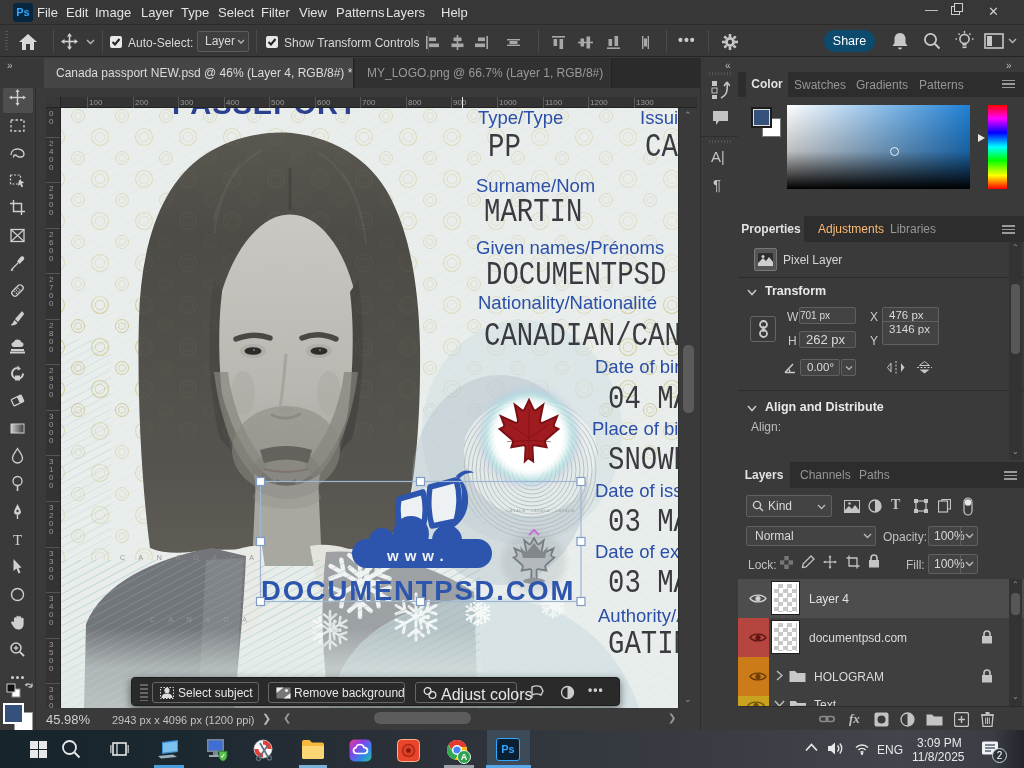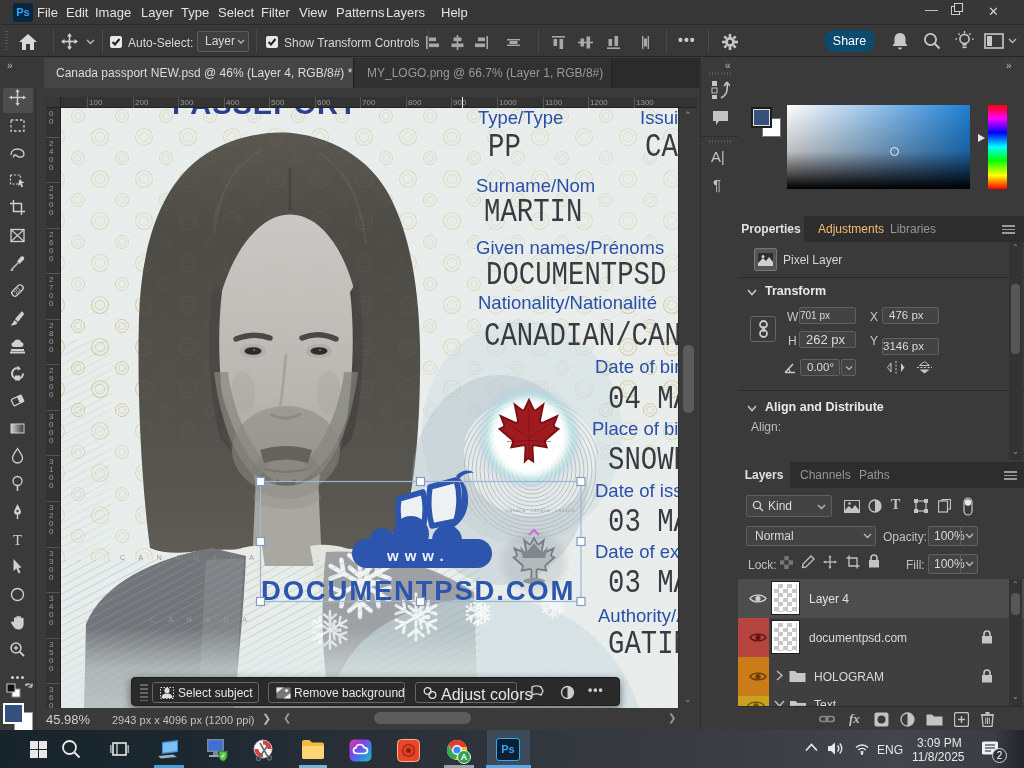--- a/index.html
+++ b/index.html
@@ -755,20 +755,27 @@
 <svg class="abs" style="left:11px;top:52px" width="17" height="16" viewBox="0 0 17 16">
         <path d="M1 1 L16 1 L16 11 L7 11 L4 15 L4 11 L1 11 Z" fill="#c4c4c4"></path>
       </svg>
 <div class="abs" style="left:0;top:78px;width:37px;height:1px;background:#2e2e2e"></div>
 <div class="abs" style="left:8px;top:82px;width:22px;height:3px;background:repeating-linear-gradient(90deg,#555 0,#555 1px,transparent 1px,transparent 3px)"></div>
 <div class="txt" style="left:10px;top:90px;font-size:15px;color:#c4c4c4">A<span style="font-size:14px">|</span></div>
 <div class="txt" style="left:12px;top:118px;font-size:15px;color:#c4c4c4">¶</div>
 </div>
 <div class="abs" style="left:738px;top:58px;width:286px;height:672px;background:#3a3a3a">
 <div class="txt" style="left:268px;top:2px;font-size:10px;color:#bbb">»</div>
+<div class="abs" style="left:0;top:14px;width:286px;height:25px;background:#2d2d2d">
+<div class="abs" style="left:8px;top:0;width:42px;height:25px;background:#3a3a3a;color:#e2e2e2;font-size:12px;font-weight:bold;text-align:center;line-height:25px">Color</div>
+<div class="txt" style="left:56px;top:6px;font-size:12px;color:#969696">Swatches</div>
+<div class="txt" style="left:118px;top:6px;font-size:12px;color:#969696">Gradients</div>
+<div class="txt" style="left:181px;top:6px;font-size:12px;color:#969696">Patterns</div>
+<div class="abs" style="left:264px;top:8px;width:13px;height:9px;background:repeating-linear-gradient(#9a9a9a 0,#9a9a9a 1.5px,transparent 1.5px,transparent 3.5px)"></div>
+</div>
 <div class="abs" style="left:0;top:39px;width:286px;height:119px;background:#3a3a3a">
 <div class="abs" style="left:24px;top:21px;width:19px;height:19px;background:#fff;border:1px solid #777"></div>
 <div class="abs" style="left:13px;top:10px;width:21px;height:21px;background:#1c1c1c;padding:2px">
           <div style="width:100%;height:100%;background:#34527b;border:1px solid #dfdfdf"></div>
         </div>
 <div class="abs" style="left:49px;top:8px;width:183px;height:84px;background:linear-gradient(to right,#fff 0%,#1f7fd4 100%)"></div>
 <div class="abs" style="left:49px;top:8px;width:183px;height:84px;background:linear-gradient(to bottom,rgba(0,0,0,0) 0%,rgba(0,0,0,0.25) 55%,rgba(0,0,0,1) 100%)"></div>
 <div class="abs" style="left:152px;top:50px;width:9px;height:9px;border:1.5px solid #f0f0f0;border-radius:50%"></div>
 <div class="abs" style="left:250px;top:8px;width:19px;height:84px;background:linear-gradient(to bottom,#f00 0%,#f0f 16%,#00f 33%,#0ff 50%,#0f0 66%,#ff0 84%,#f00 100%)"></div>
 <svg class="abs" style="left:239px;top:36px" width="9" height="10" viewBox="0 0 9 10">
@@ -803,21 +810,21 @@
             <line x1="5.5" y1="6" x2="5.5" y2="12"></line>
           </g>
         </svg>
 <div class="txt" style="left:49px;top:68px;font-size:12px;color:#c8c8c8">W</div>
 <div class="abs" style="left:61px;top:65px;width:57px;height:17px;background:#434343;border:1px solid #606060;border-radius:2px;font-size:10px;color:#dadada;line-height:15px;">701 px</div>
 <div class="txt" style="left:132px;top:68px;font-size:12px;color:#c8c8c8">X</div>
 <div class="abs" style="left:144px;top:65px;width:57px;height:17px;background:#434343;border:1px solid #606060;border-radius:2px;font-size:11.5px;color:#dadada;line-height:15px;padding-left:6px">476 px</div>
 <div class="txt" style="left:50px;top:92px;font-size:12px;color:#c8c8c8">H</div>
 <div class="abs" style="left:61px;top:89px;width:57px;height:17px;background:#434343;border:1px solid #606060;border-radius:2px;font-size:13px;color:#dadada;line-height:15px;padding-left:6px">262 px</div>
 <div class="txt" style="left:132px;top:92px;font-size:12px;color:#c8c8c8">Y</div>
-<div class="abs" style="left:144px;top:96px;width:57px;height:17px;background:#434343;border:1px solid #606060;border-radius:2px;font-size:11.5px;color:#dadada;line-height:15px;">3146 px</div>
+<div class="abs" style="left:144px;top:79px;width:57px;height:24px;background:#434343;border:1px solid #606060;border-radius:2px;font-size:11.5px;color:#dadada;line-height:15px;padding-left:6px">3146 px</div>
 <svg class="abs" style="left:45px;top:120px" width="14" height="12" viewBox="0 0 14 12">
           <path d="M2 10.5 L12 10.5 M2 10.5 L10 2" stroke="#c8c8c8" stroke-width="1.5" fill="none"></path>
           <path d="M7 10.5 A5 5 0 0 0 5.5 7" stroke="#c8c8c8" stroke-width="1.2" fill="none"></path>
         </svg>
 <div class="abs" style="left:62px;top:117px;width:40px;height:17px;background:#434343;border:1px solid #606060;border-radius:2px;font-size:11.5px;color:#dadada;line-height:15px;padding-left:6px">0.00°</div>
 <div class="abs" style="left:103px;top:117px;width:15px;height:17px;background:#434343;border:1px solid #606060;border-radius:2px"></div>
 <svg class="abs" style="left:107px;top:124px" width="8" height="5" viewBox="0 0 8 5">
           <path d="M1 0.5 L4 3.5 L7 0.5" stroke="#b8b8b8" stroke-width="1.2" fill="none"></path>
         </svg>
 <svg class="abs" style="left:149px;top:118px" width="18" height="15" viewBox="0 0 18 15">

